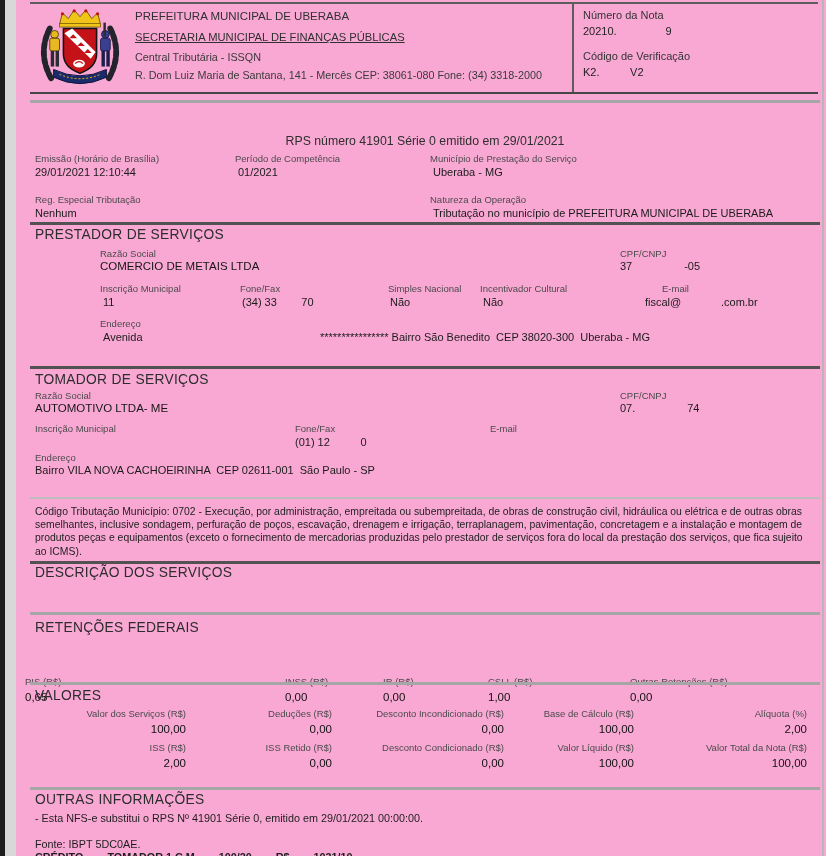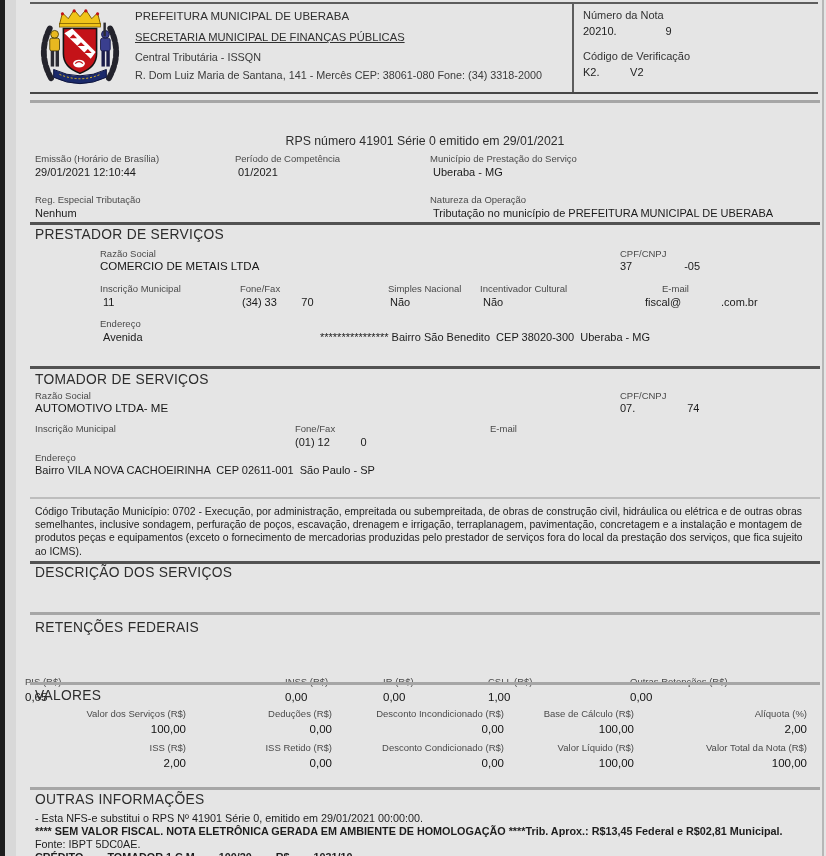--- a/index.html
+++ b/index.html
@@ -1,17 +1,17 @@
 <!DOCTYPE html>
 <html><head>
 <meta charset="utf-8">
 <style>
   html,body{margin:0;padding:0;background:#ffffff;}
   body{font-family:"Liberation Sans",sans-serif;-webkit-font-smoothing:antialiased;}
-  .page{position:relative;width:826px;height:856px;background:#e5e5e5;overflow:hidden;}
+  .page{position:relative;width:826px;height:856px;background:#f9a8d4;overflow:hidden;}
   .strip-black{position:absolute;left:0;top:0;width:5px;height:856px;background:#1d1d1d;}
   .strip-gray{position:absolute;left:5px;top:0;width:11px;height:856px;background:#d8d8d8;}
   .right-edge{position:absolute;left:822px;top:0;width:2px;height:856px;background:#b7b7b7;}
   .a{position:absolute;}
   .lbl{font-size:9.5px;color:#4a4a4a;white-space:pre;line-height:11px;}
   .val{font-size:11px;color:#1b1b1b;white-space:pre;line-height:13px;text-align:right;}
   .val-lg{font-size:11.5px;color:#161616;white-space:pre;line-height:13px;text-align:center;}
   .sec{font-size:13.8px;color:#2d2d2d;letter-spacing:0.3px;line-height:16px;}
   .rule{position:absolute;left:30px;width:790px;}
   .rule.dark{height:2.5px;background:#525252;}
@@ -211,16 +211,15 @@
     <span class="money">100,00</span>
   </div>
   <div class="cellv" style="left:637px;top:742px;">
     <span class="lbl">Valor Total da Nota (R$)</span>
     <span class="money">100,00</span>
   </div>
 
   <div class="rule gray" style="top:787px;"></div>
   <div class="a sec" style="left:35px;top:792px;">OUTRAS INFORMAÇÕES</div>
   <div class="a oline" style="left:35px;top:812px;">- Esta NFS-e substitui o RPS Nº 41901 Série 0, emitido em 29/01/2021 00:00:00.</div>
-  <div class="a oline bold" style="left:35px;top:825px;">**** SEM VALOR FISCAL. NOTA ELETRÔNICA GERADA EM AMBIENTE DE HOMOLOGAÇÃO ****Trib. Aprox.: R$13,45 Federal e R$02,81 Municipal.</div>
   <div class="a oline" style="left:35px;top:838px;">Fonte: IBPT 5DC0AE.</div>
   <div class="a oline bold" style="left:35px;top:851px;height:5px;overflow:hidden;width:780px;">CRÉDITO        TOMADOR 1 C M        100/20        R$        1031/10</div>
 </div>
 
 </body></html>

